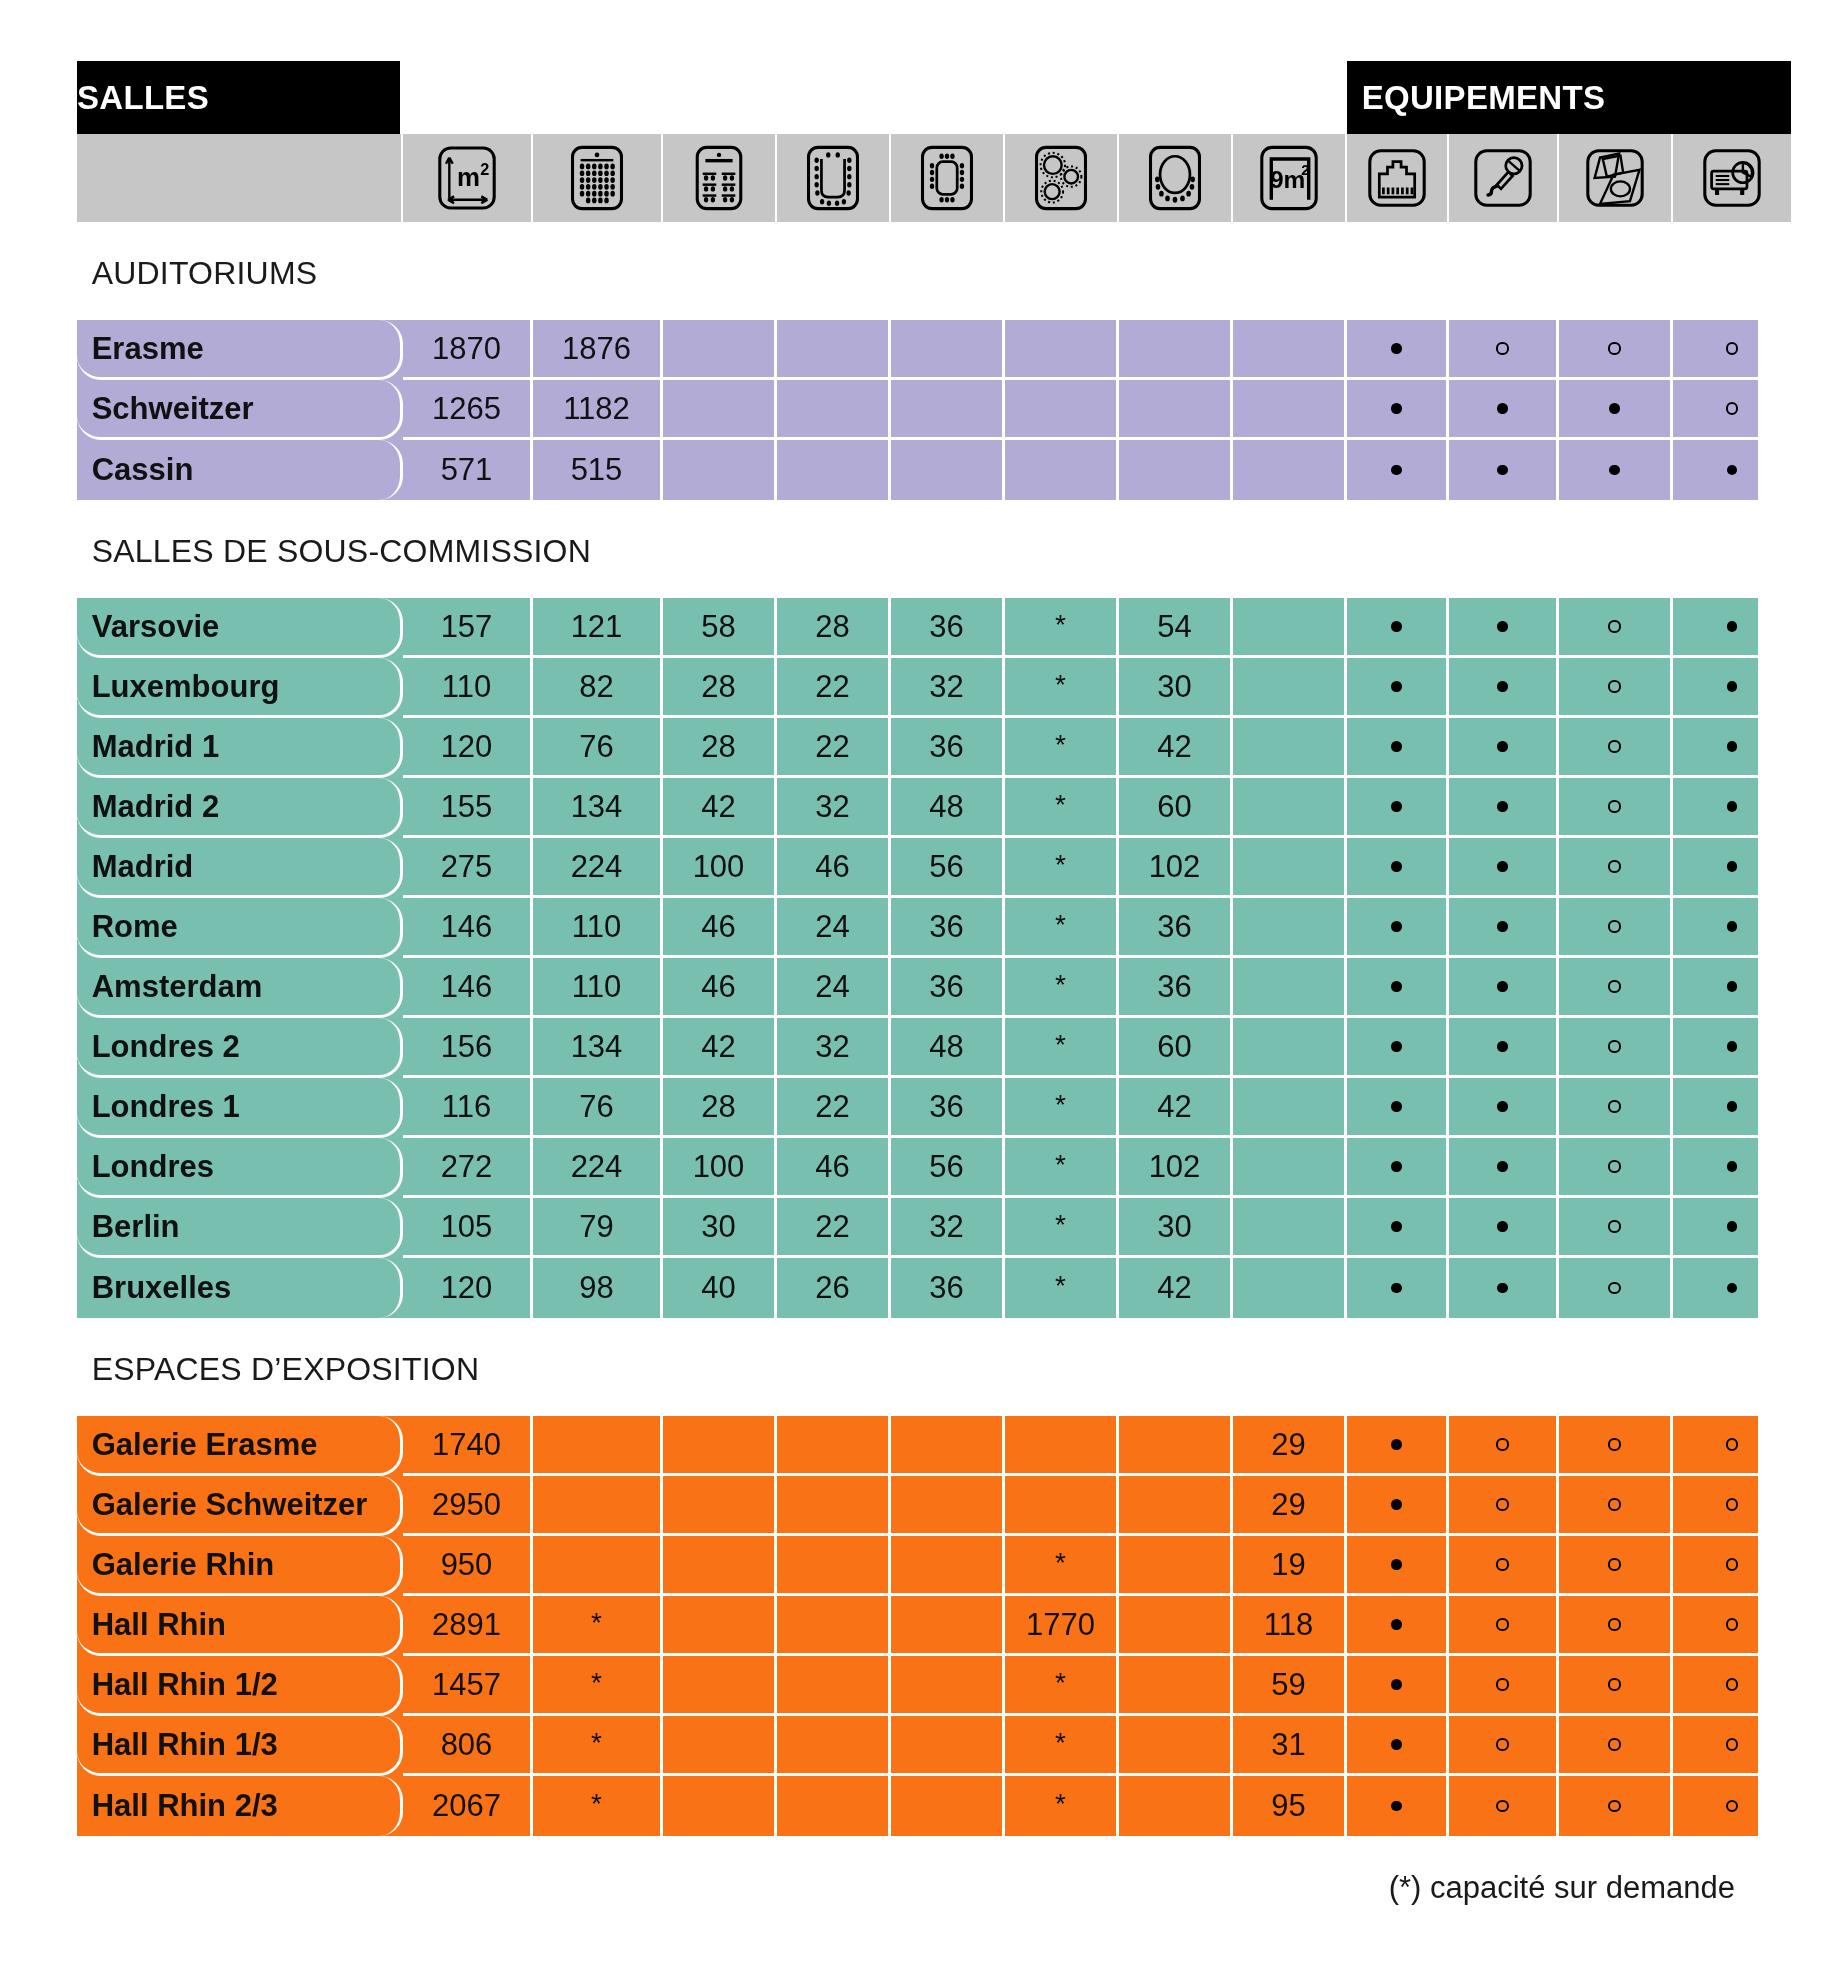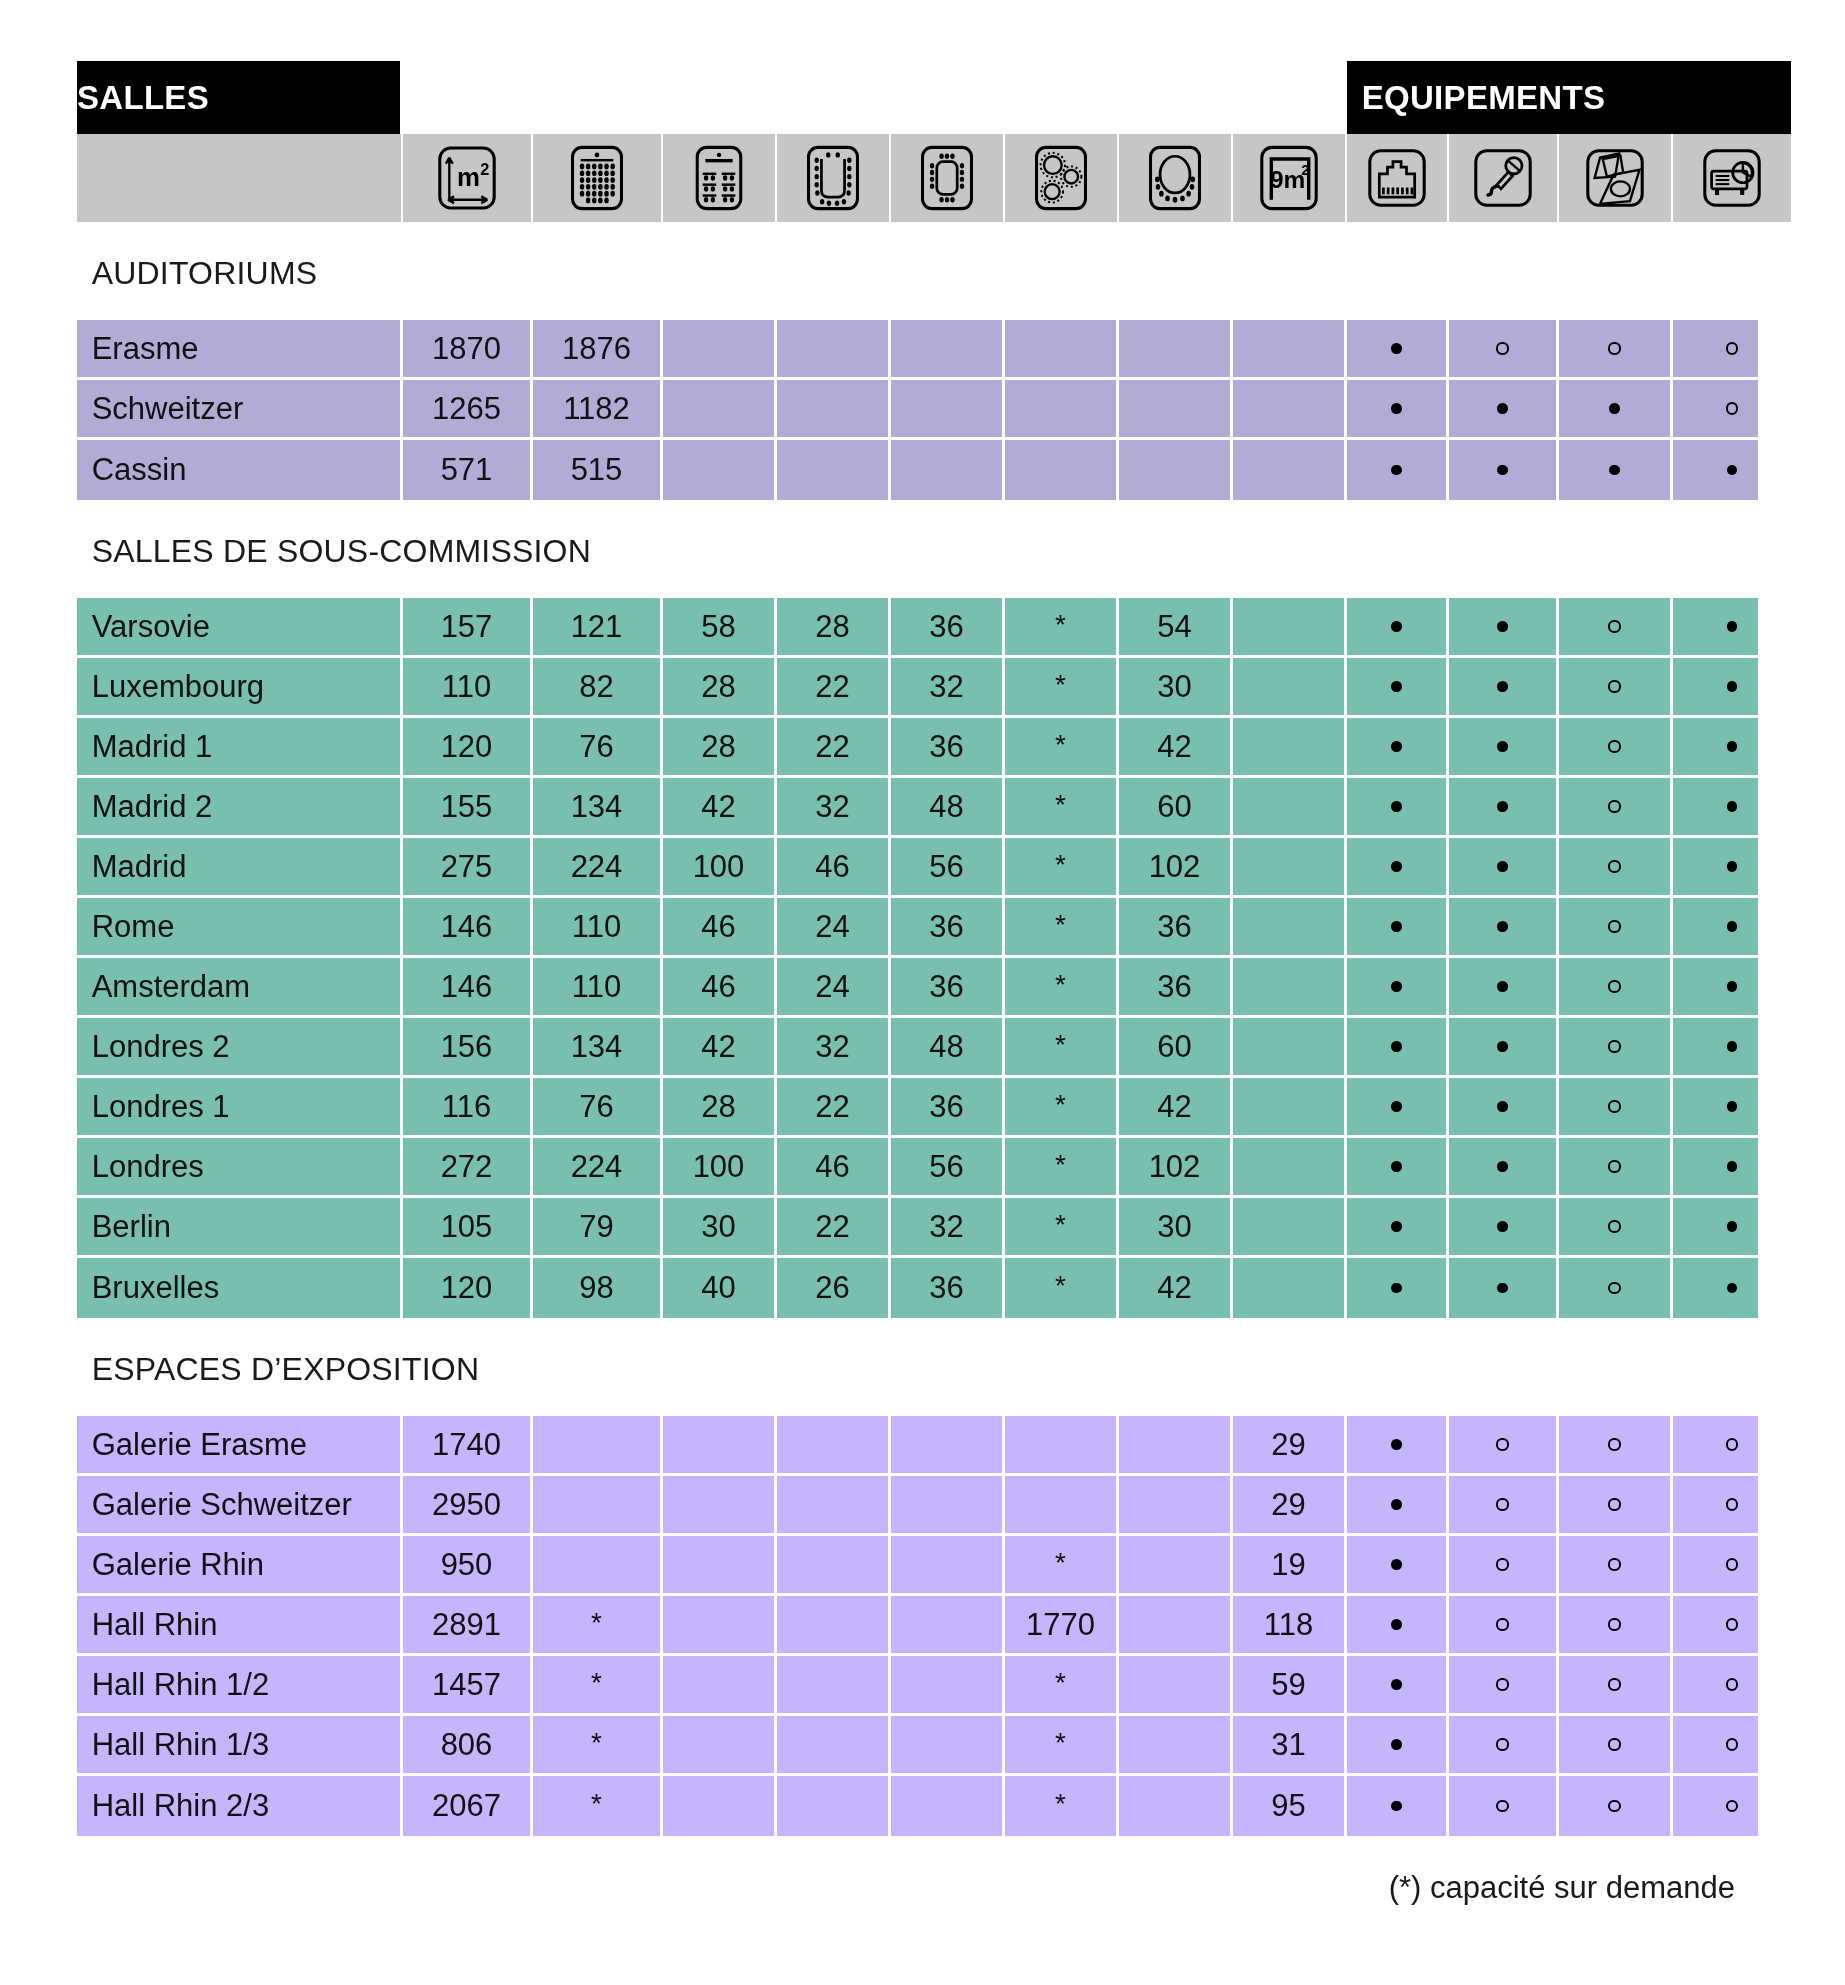--- a/index.html
+++ b/index.html
@@ -72,26 +72,27 @@
     font-size: 31px;
     color: #111111;
     border-right: 3.3px solid #ffffff;
     border-bottom: 3.3px solid #ffffff;
   }
   .data-row > div:last-child { border-right: none; }
   .data-row:last-child > div { border-bottom: none; }
   .cell-name {
     justify-content: flex-start !important;
     padding-left: 14.7px;
-    font-weight: normal;
+    font-weight: bold;
     font-size: 31px;
+    border-radius: 24px;
   }
   .tbl-purple > div { background: #b1abd6; }
   .tbl-green  > div { background: #79bfaf; }
-  .tbl-orange > div { background: #c4b5fd; }
+  .tbl-orange > div { background: #f97316; }
 
   .dot-filled {
     width: 10.6px; height: 10.6px; border-radius: 50%;
     background: #000000; display: block;
   }
   .dot-open {
     width: 12.2px; height: 12.2px; border-radius: 50%;
     border: 2.8px solid #000000; background: transparent; display: block;
   }
   .star { font-size: 28px; line-height: 1; transform: translateY(-2.4px); }

